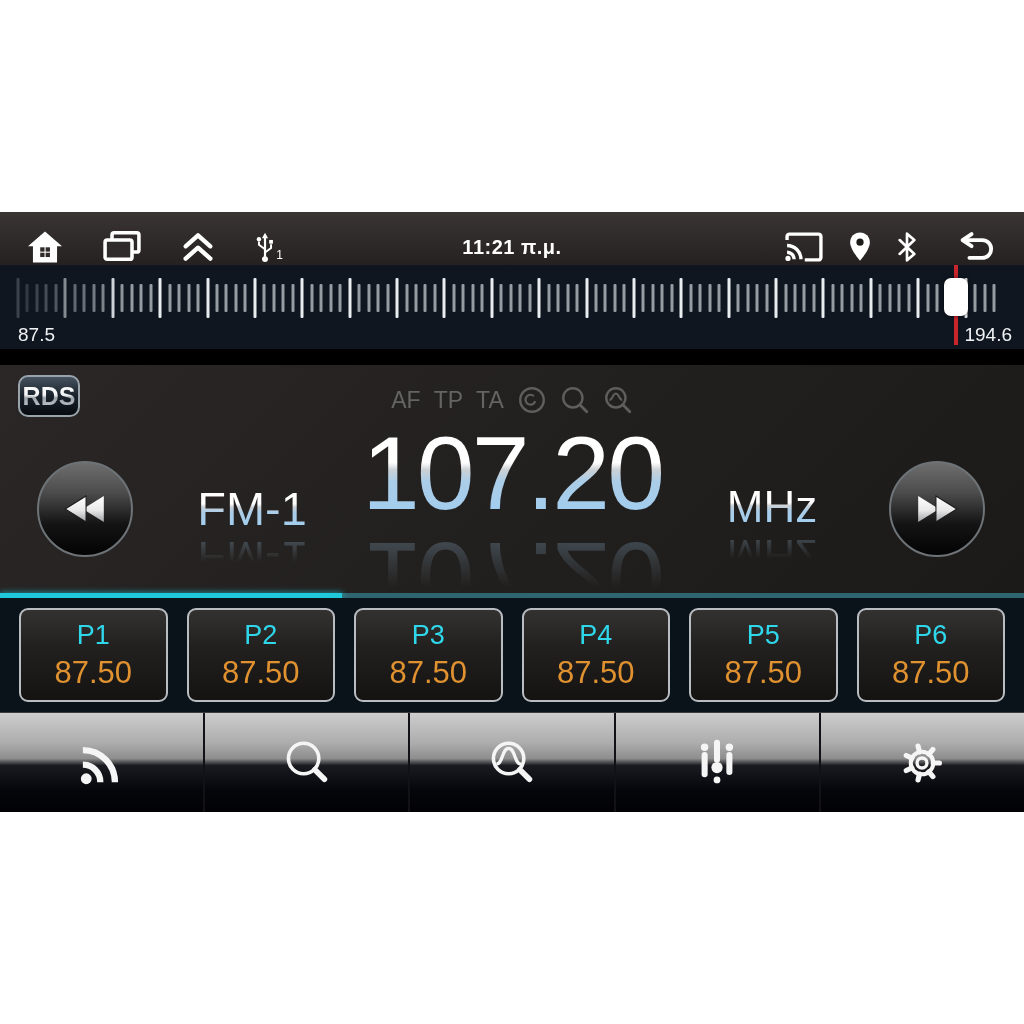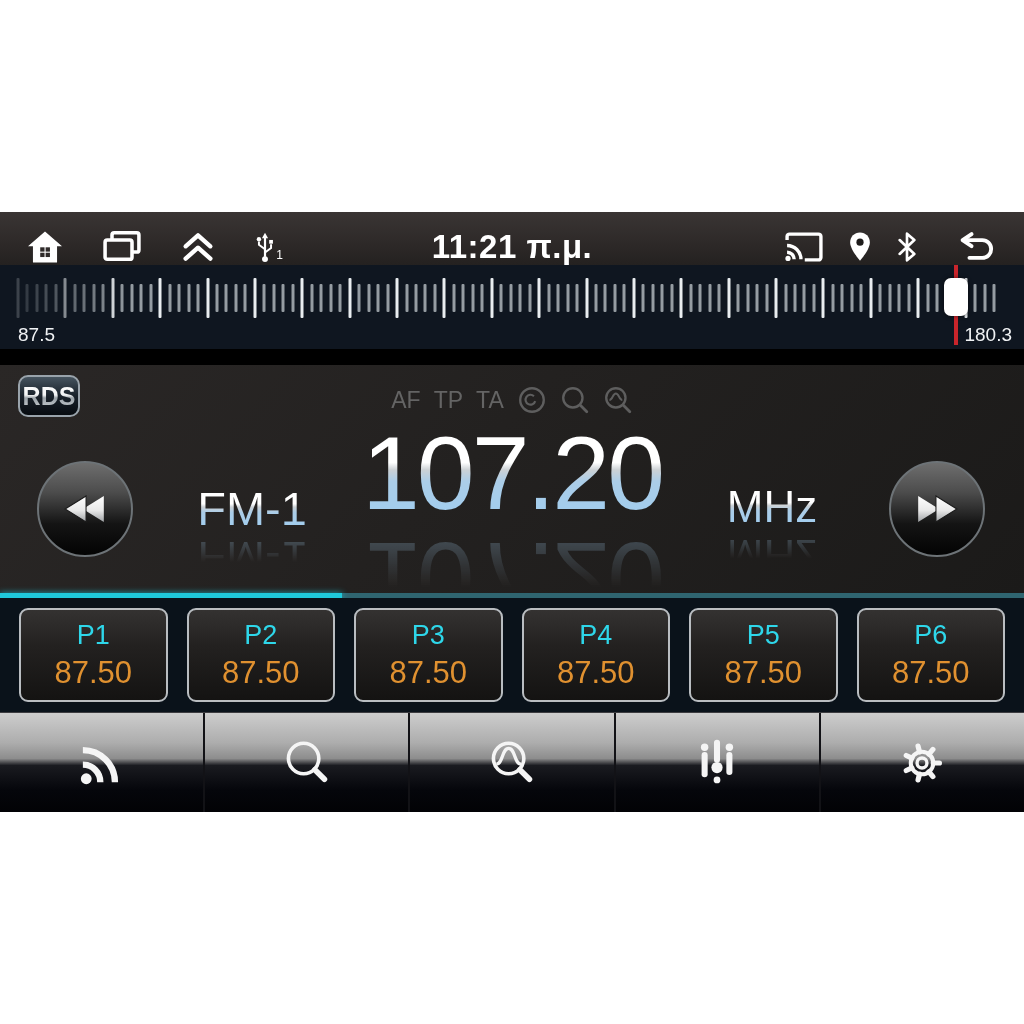--- a/index.html
+++ b/index.html
@@ -6,21 +6,21 @@
   body{width:1024px;height:1024px;background:#ffffff;font-family:"Liberation Sans",sans-serif;position:relative;overflow:hidden;}
   .screen{position:absolute;top:212px;left:0;width:1024px;height:600px;background:#000;overflow:hidden;}
 
   
   .statusbar{position:absolute;top:0;left:0;width:1024px;height:69px;
     background:linear-gradient(180deg,#3a3534 0%,#2c2827 50%,#1d1b1a 100%);
     border-bottom:1px solid #000;}
   .sb-left{position:absolute;left:26px;top:0;height:69px;display:flex;align-items:center;gap:38px;}
   .sb-right{position:absolute;right:26px;top:0;height:69px;display:flex;align-items:center;gap:24px;}
   .sb-time{position:absolute;left:0;right:0;top:0;height:70px;display:flex;align-items:center;justify-content:center;
-    color:#fff;font-size:33px;font-weight:bold;letter-spacing:.5px;}
+    color:#fff;font-size:20px;font-weight:bold;letter-spacing:.5px;}
   .sb-ic{display:flex;align-items:center;justify-content:center;}
   .usb-wrap{position:relative;}
   .usb-num{position:absolute;right:-7px;bottom:2px;color:#fff;font-size:12px;}
 
   
   .ruler{position:absolute;top:53px;left:0;width:1024px;height:84px;background:#0f1620;}
   .ticks{position:absolute;left:18px;right:30px;top:0;bottom:0;}
   .tick{position:absolute;top:19px;width:3px;height:28px;background:#c3c9ce;opacity:.75;border-radius:1px;transform:translateX(-1.5px);}
   .tick.tall{top:13px;height:40px;background:#e9edf0;opacity:1;}
   .ruler-fade{position:absolute;left:0;top:0;bottom:0;width:130px;
@@ -260,21 +260,21 @@
         <span class="tick" style="left: 94.1748%;"></span>
         <span class="tick" style="left: 95.1456%;"></span>
         <span class="tick" style="left: 96.1165%;"></span>
         <span class="tick tall" style="left: 97.0874%;"></span>
         <span class="tick" style="left: 98.0583%;"></span>
         <span class="tick" style="left: 99.0291%;"></span>
         <span class="tick" style="left: 100%;"></span>
       </div>
     <div class="ruler-fade"></div>
     <span class="ruler-label min">87.5</span>
-    <span class="ruler-label max">180.3</span>
+    <span class="ruler-label max">194.6</span>
     <div class="indicator" style="left: calc(955.912px);">
       <div class="knob"></div>
     </div>
   </div>
 
   <div class="main">
     <div class="rds-badge">
       <span class="rds-text">RDS</span>
     </div>
 

